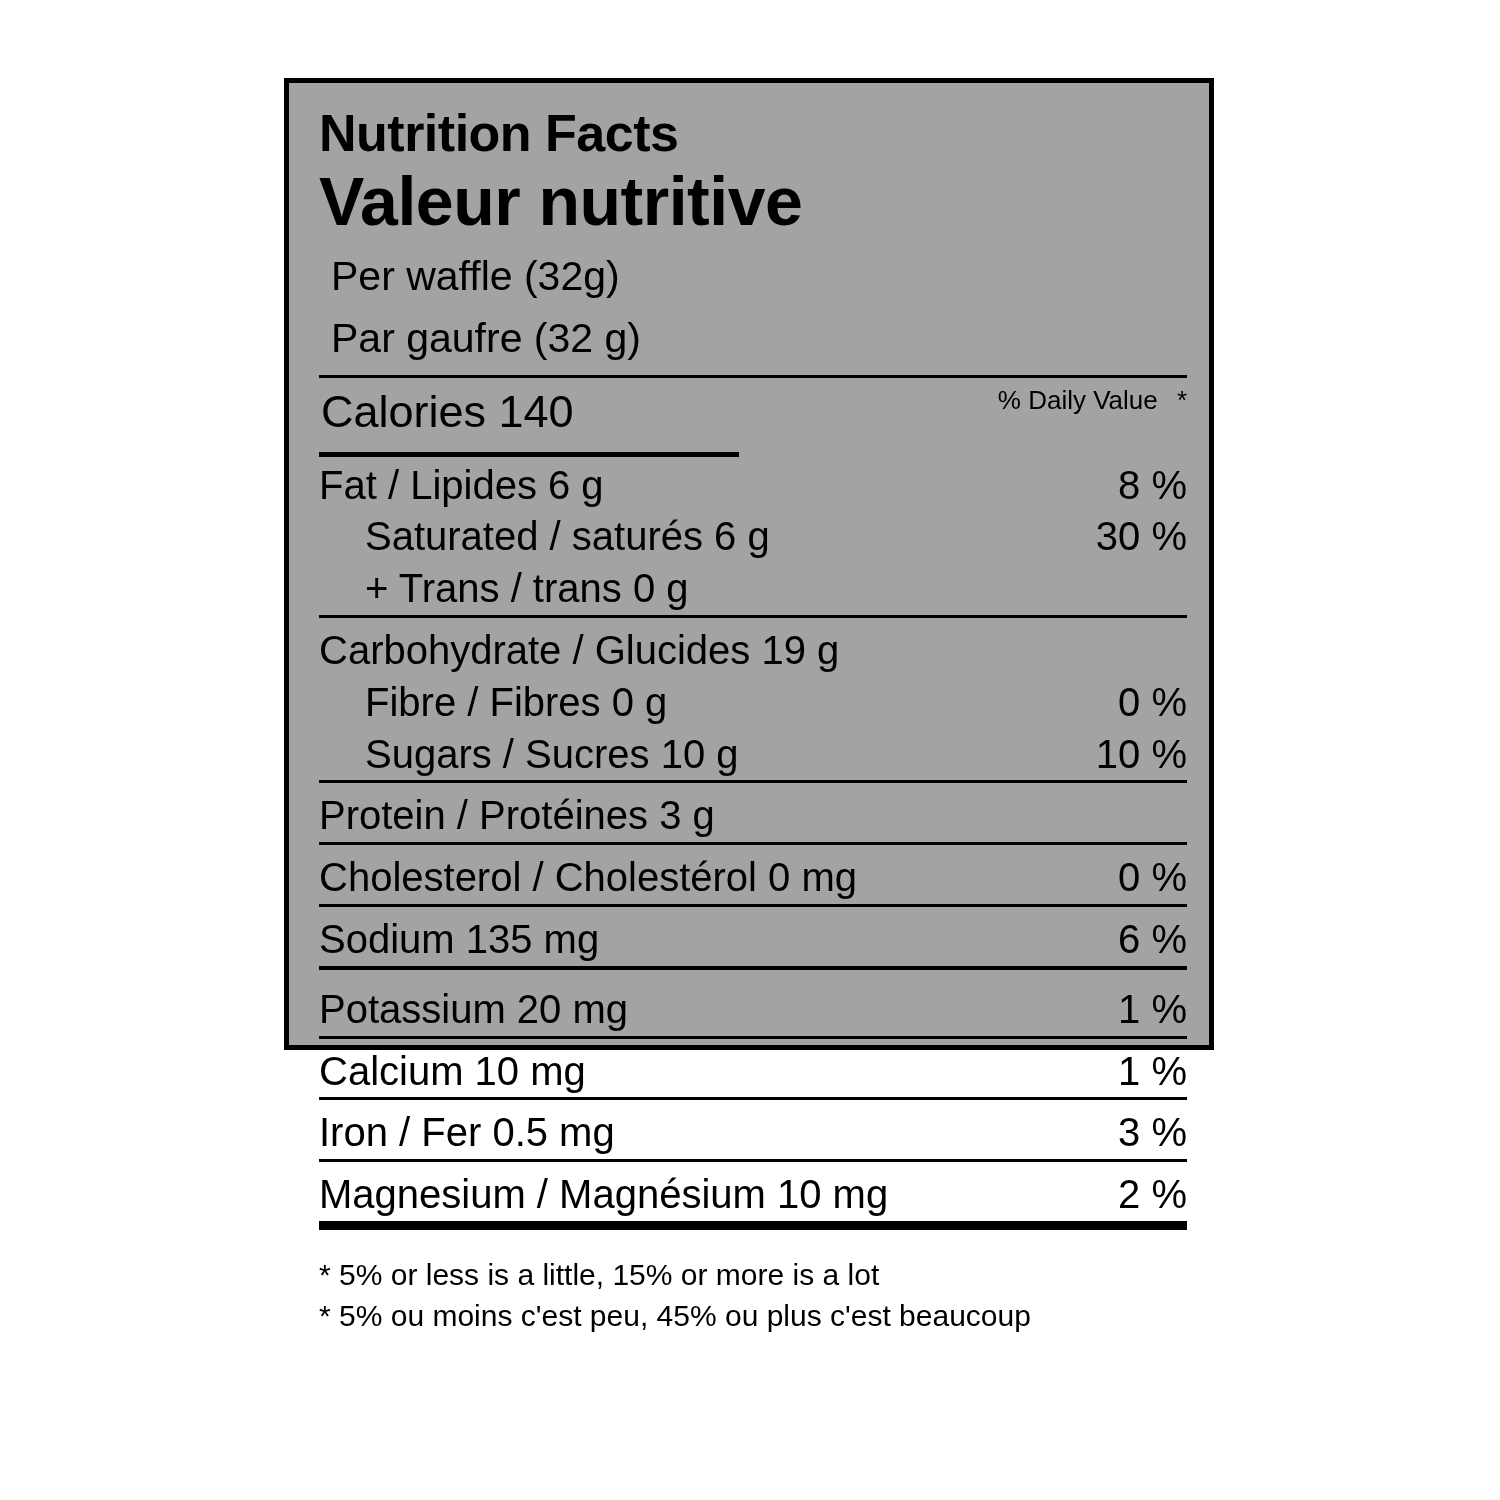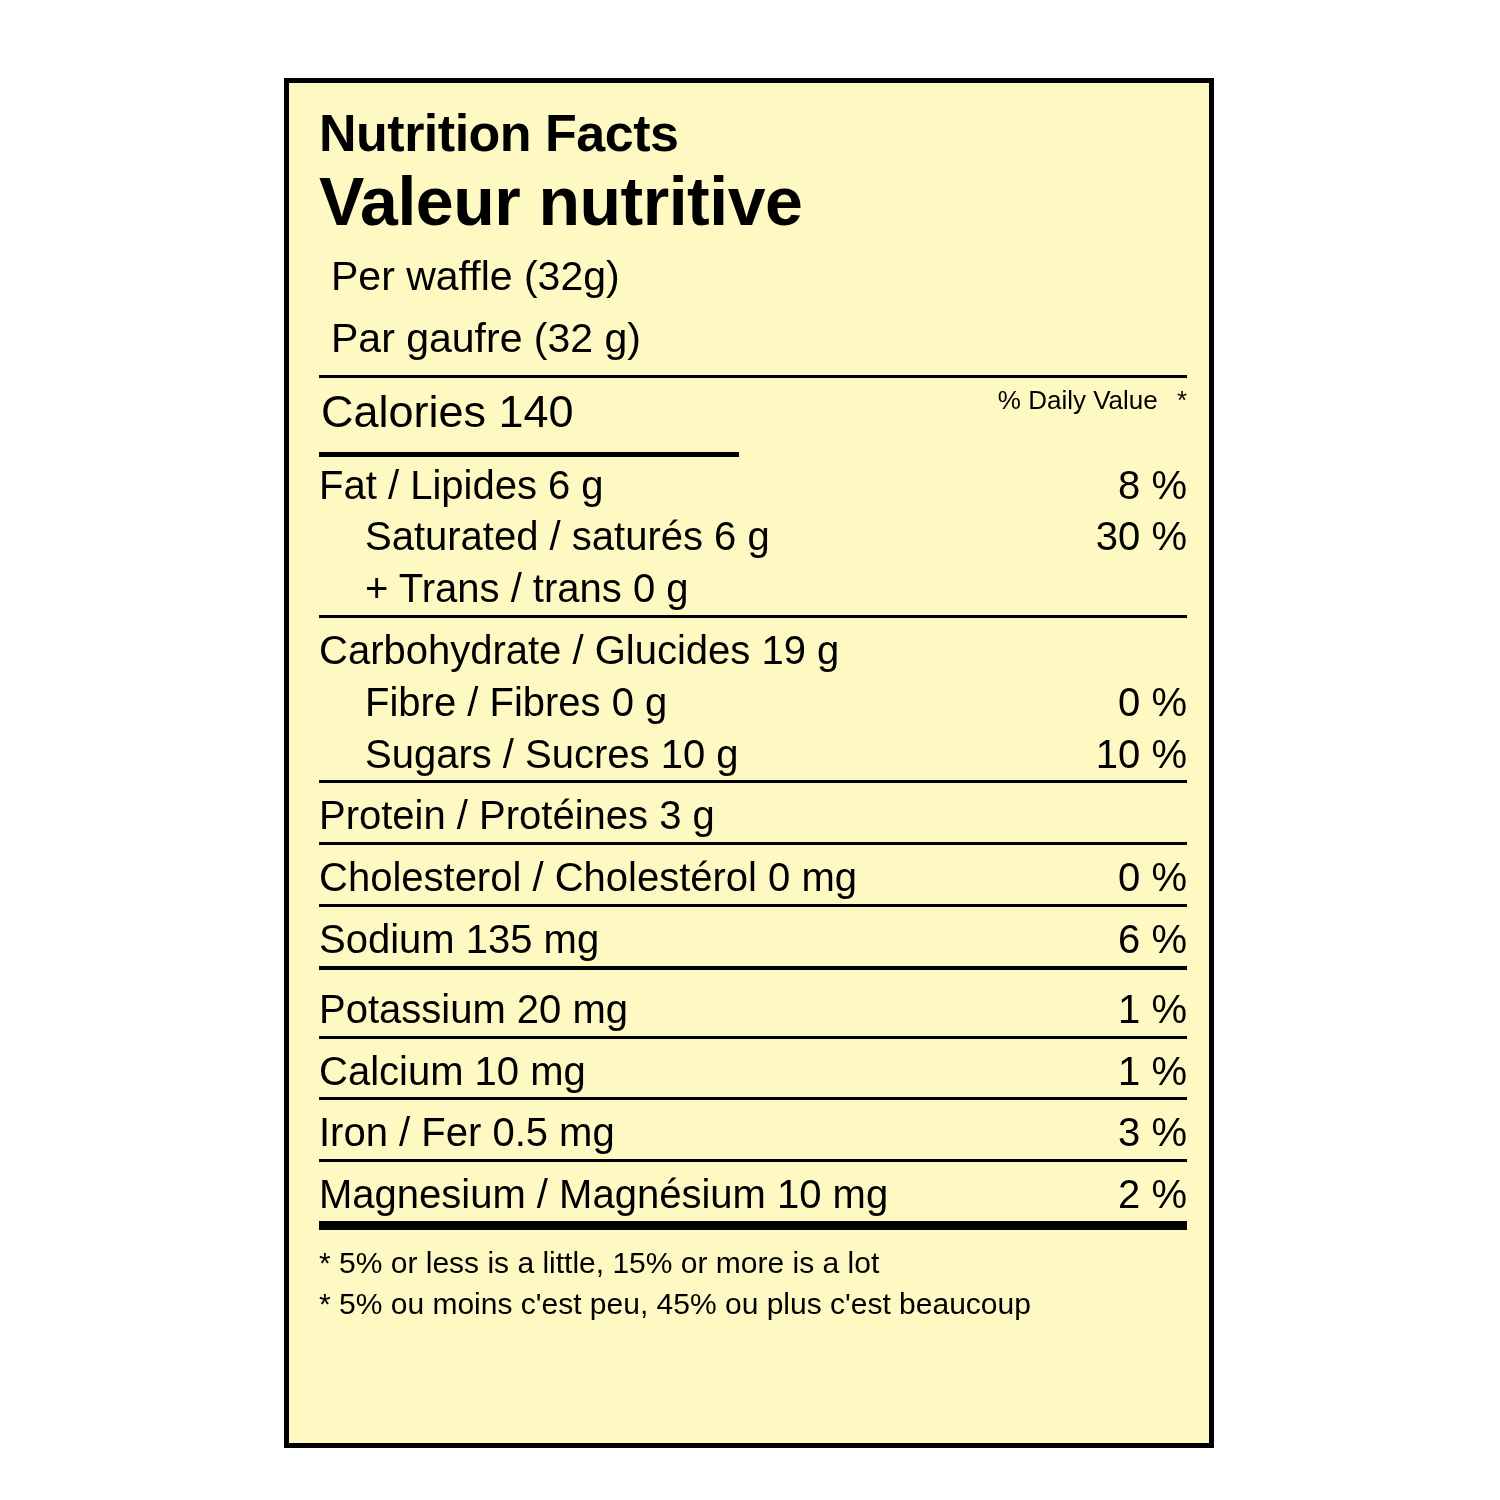--- a/index.html
+++ b/index.html
@@ -14,24 +14,24 @@
     color: #000000;
     position: relative;
     overflow: hidden;
   }
 
   .panel {
     position: absolute;
     left: 284px;
     top: 78px;
     width: 930px;
-    height: 1370px;
+    height: 972px;
     border: 5px solid #000000;
     box-sizing: border-box;
-    background: #fef9c3;
+    background: #a3a3a3;
   }
 
   .inner {
     position: absolute;
     left: 30px;
     top: 22px;
     right: 22px;
     bottom: 10px;
   }
 
@@ -110,21 +110,21 @@
   td.nm { text-align: left; }
   td.pct { text-align: right; width: 160px; white-space: nowrap; }
   .indent { padding-left: 46px !important; }
 
   tr.sep-thin td { border-top: 3px solid #000000; padding-top: 10px; margin-top: 30px; }
   tr.sep-med td { border-top: 4px solid #000000; padding-top: 17px; }
 
   .footnotes {
     font-size: 30px;
     line-height: 1.38;
-    padding-top: 12px;
+    padding-top: 24px;
   }
   .footnotes div { white-space: nowrap; }
 </style>
 </head>
 <body>
 
 <div class="panel">
   <div class="inner">
 
     <div class="title-en">Nutrition Facts</div>

